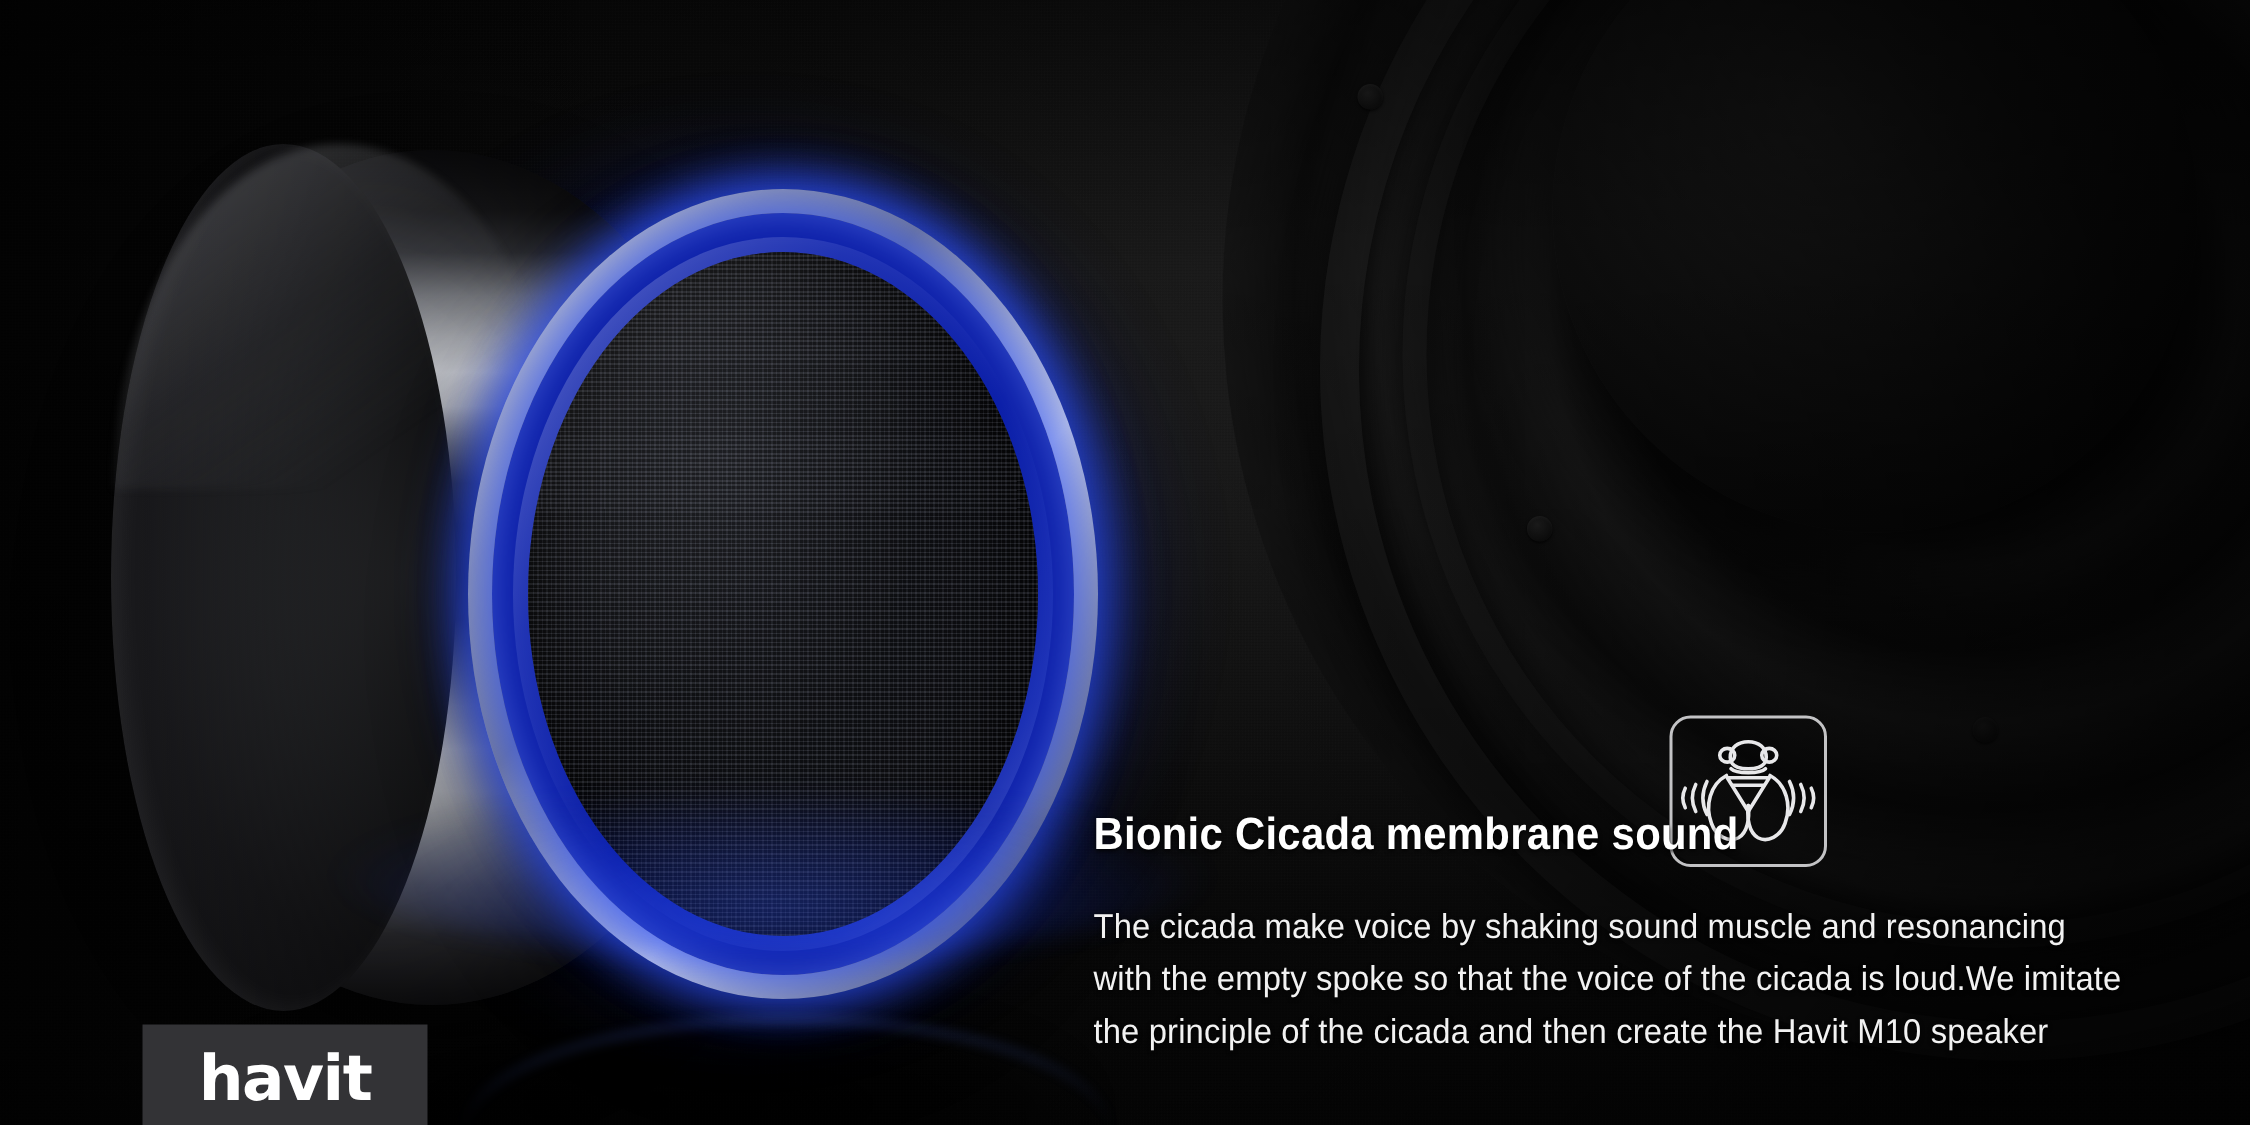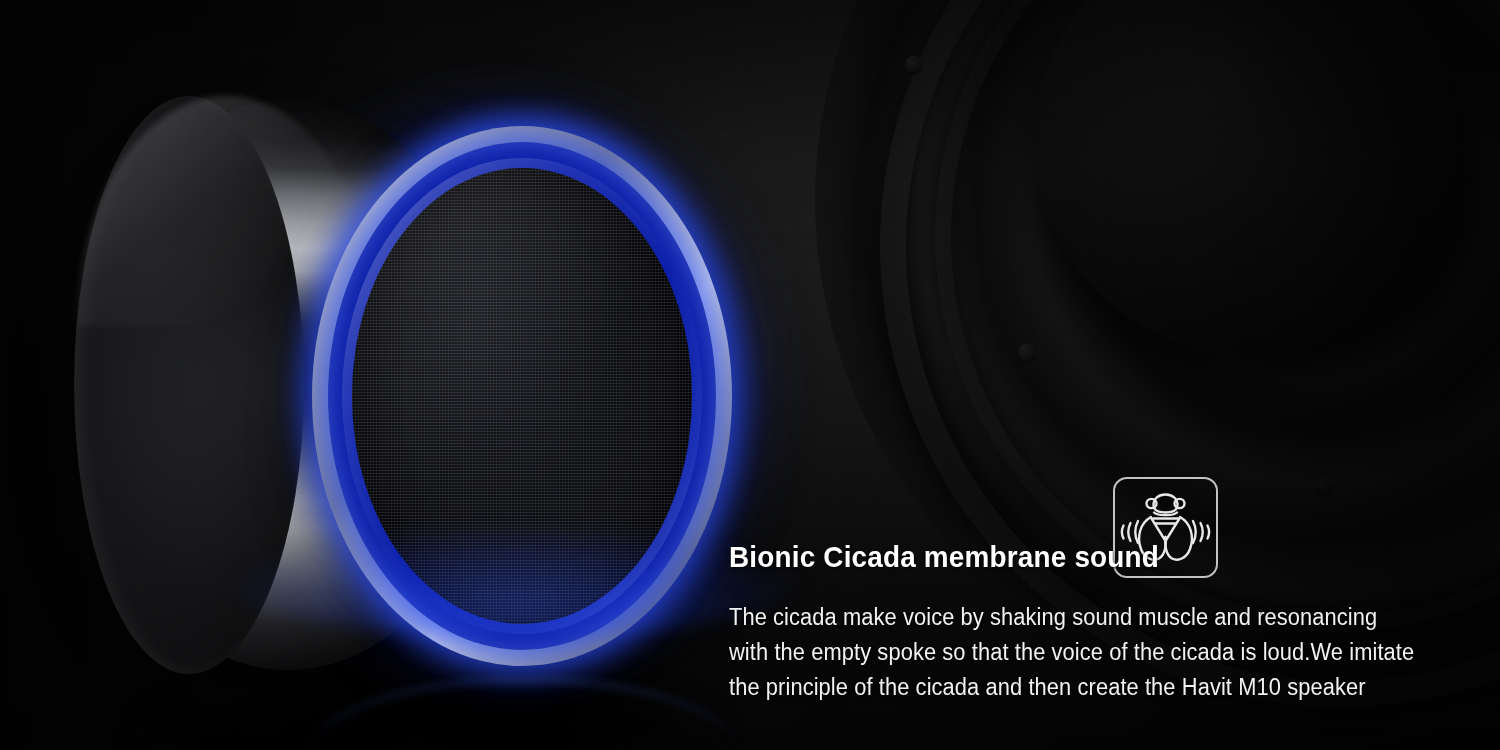--- a/index.html
+++ b/index.html
@@ -505,14 +505,17 @@
 
   <div class="copy">
     <h2 class="headline">Bionic Cicada membrane sound</h2>
     <p class="body-copy">
       <span>The cicada make voice by shaking sound muscle and resonancing</span>
       <span>with the empty spoke so that the voice of the cicada is loud.We imitate</span>
       <span>the principle of the cicada and then create the Havit M10 speaker</span>
     </p>
   </div>
 
+  <div class="logo-box">
+    <span class="logo-text">havit</span>
+  </div>
 
 </div>
 
 </body></html>

